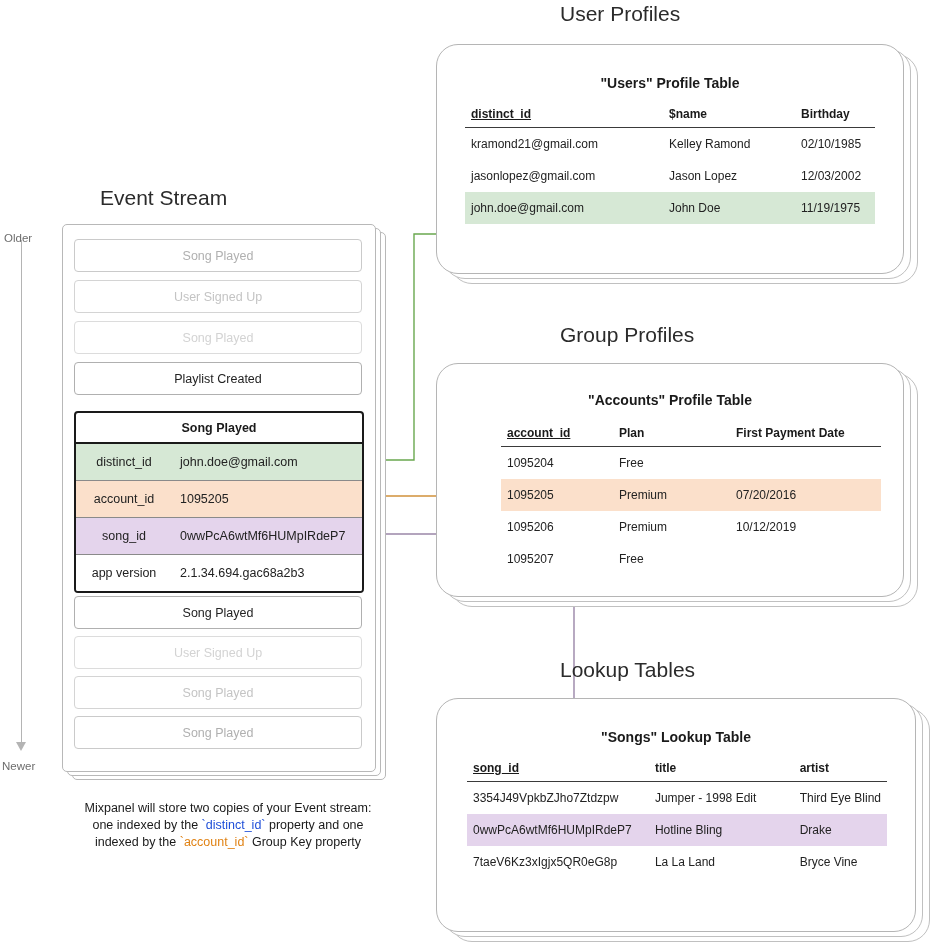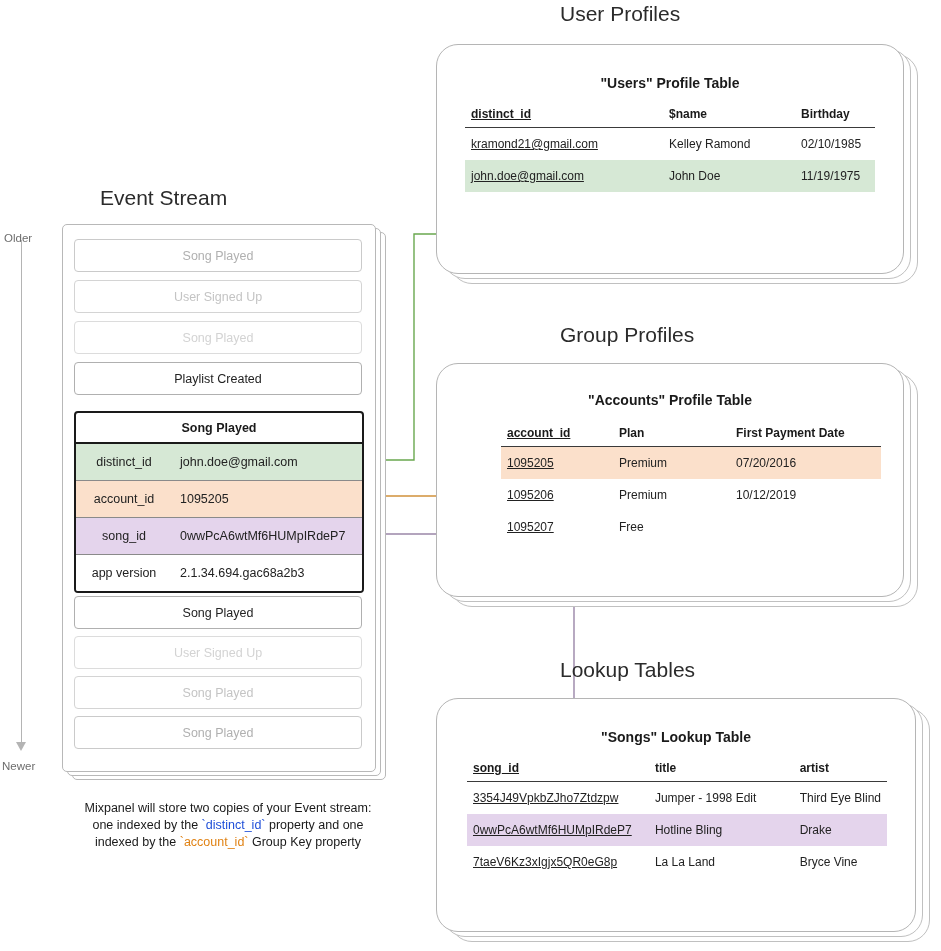--- a/index.html
+++ b/index.html
@@ -171,21 +171,21 @@
   }
   table.datatable th.underlined span {
     text-decoration: underline;
   }
   table.datatable td {
     padding: 9px 6px;
     white-space: nowrap;
     font-size: 12px;
     color: #222;
   }
-  table.datatable td.idcell span { text-decoration: underline; }
+  table.datatable td.idcell span { }
   tr.hl-green td  { background: #d6e8d5; }
   tr.hl-orange td { background: #fbe0cb; }
   tr.hl-purple td { background: #e4d4ec; }
 
   
   #connectors {
     position: absolute;
     left: 0; top: 0;
     width: 941px; height: 951px;
     pointer-events: none;
@@ -282,20 +282,25 @@
           <th style="width:120px;margin-top:40px;"><span>$name</span></th>
           <th><span>Birthday</span></th>
         </tr>
       </thead>
       <tbody>
         <tr>
           <td class="idcell"><span>kramond21@gmail.com</span></td>
           <td>Kelley Ramond</td>
           <td>02/10/1985</td>
         </tr>
+        <tr>
+          <td class="idcell"><span>jasonlopez@gmail.com</span></td>
+          <td>Jason Lopez</td>
+          <td>12/03/2002</td>
+        </tr>
         <tr class="hl-green">
           <td class="idcell"><span>john.doe@gmail.com</span></td>
           <td>John Doe</td>
           <td>11/19/1975</td>
         </tr>
       </tbody>
     </table>
   </div>
 </div>
 
@@ -308,20 +313,25 @@
     <div class="card-title" style="position:absolute; left:0; top:28px; width:466px;">"Accounts" Profile Table</div>
     <table class="datatable" style="left:64px; top:58px; width:380px;">
       <thead>
         <tr>
           <th class="underlined" style="width:100px;"><span>account_id</span></th>
           <th style="width:105px;"><span>Plan</span></th>
           <th><span>First Payment Date</span></th>
         </tr>
       </thead>
       <tbody>
+        <tr>
+          <td class="idcell"><span>1095204</span></td>
+          <td>Free</td>
+          <td></td>
+        </tr>
         <tr class="hl-orange">
           <td class="idcell"><span>1095205</span></td>
           <td>Premium</td>
           <td>07/20/2016</td>
         </tr>
         <tr>
           <td class="idcell"><span>1095206</span></td>
           <td>Premium</td>
           <td>10/12/2019</td>
         </tr>

